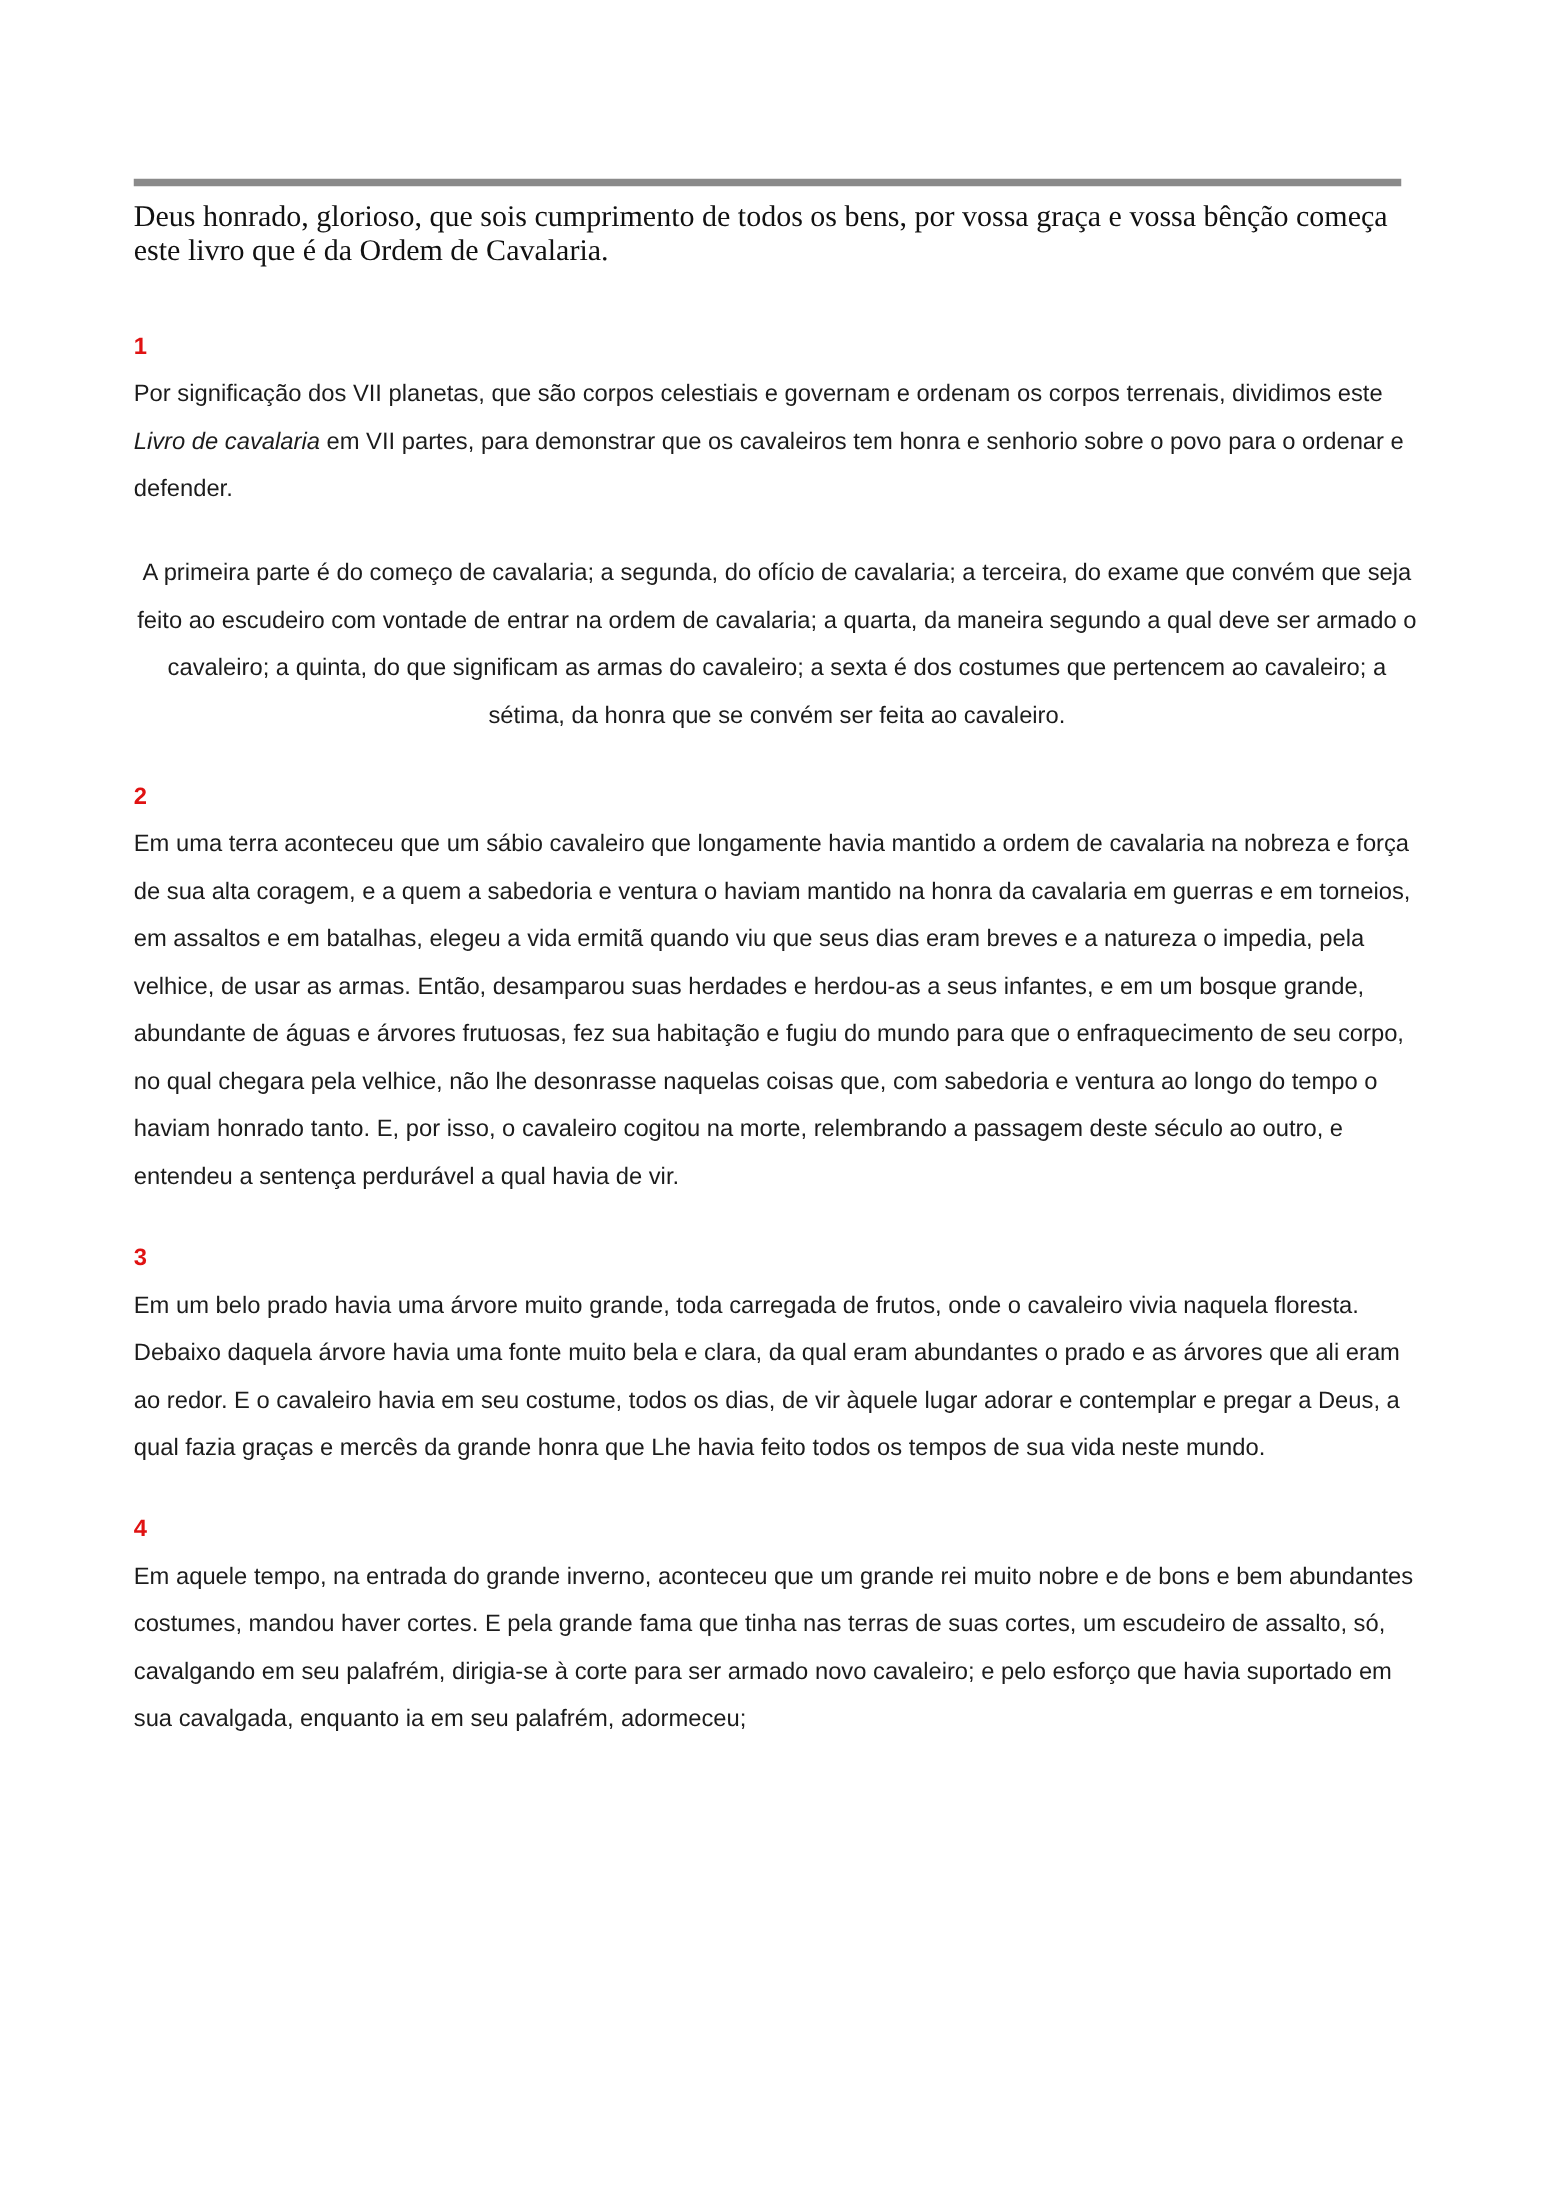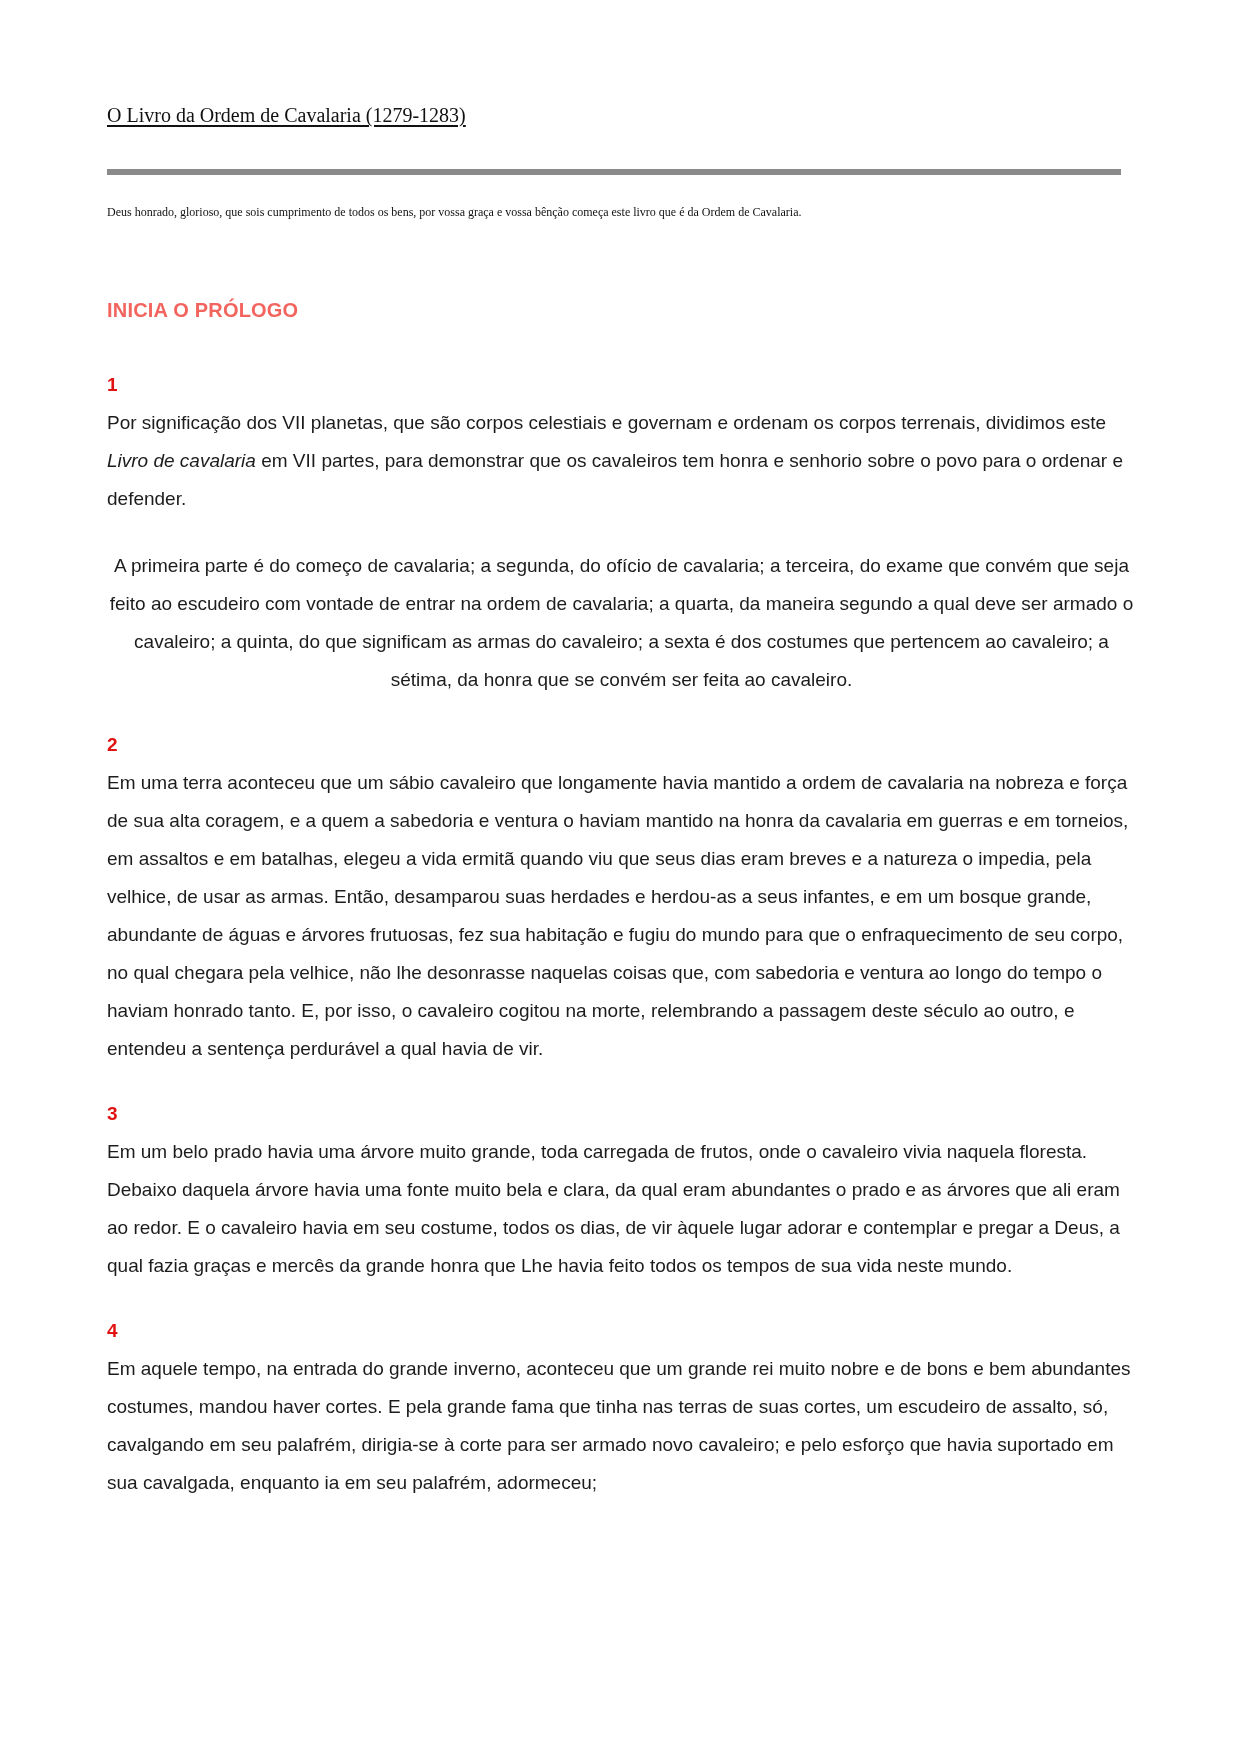--- a/index.html
+++ b/index.html
@@ -35,24 +35,24 @@
   .divider-rule {
     border: none;
     height: 6px;
     width: 1014px;
     background: var(--rule-gray);
     margin-top: 41px;
   }
   
   .dedication {
     font-family: "Liberation Serif", "DejaVu Serif", serif;
-    font-size: 12px;
+    font-size: 24px;
     line-height: 27px;
     color: #111111;
-    margin-top: 24px;
+    margin-top: 12px;
     max-width: 1029px;
   }
   
   .prologue-heading {
     font-family: "Liberation Sans", "DejaVu Sans", sans-serif;
     font-size: 20px;
     font-weight: bold;
     letter-spacing: 0.2px;
     color: var(--heading-red);
     margin-top: 73px;
@@ -76,28 +76,26 @@
   .section p { max-width: 1029px; text-align: left; }
   .section p + p { margin-top: 29px; text-align: center; }
   .section em { }
 </style>
 </head>
 <body>
 
 <div class="page">
 
   <header class="doc-header">
-    <div class="doc-title">O Livro da Ordem de Cavalaria (1279-1283)</div>
   </header>
 
   <hr class="divider-rule">
 
   <p class="dedication">Deus honrado, glorioso, que sois cumprimento de todos os bens, por vossa graça e vossa bênção começa este livro que é da Ordem de Cavalaria.</p>
 
-  <h2 class="prologue-heading">INICIA O PRÓLOGO</h2>
 
   <div class="body-text">
 
     <section class="section">
       <div class="section-number">1</div>
       <p><span>Por significação dos VII planetas, que são corpos celestiais e governam e ordenam os corpos terrenais, dividimos este </span><em>Livro de cavalaria</em><span> em VII partes, para demonstrar que os cavaleiros tem honra e senhorio sobre o povo para o ordenar e defender.</span></p>
       <p>A primeira parte é do começo de cavalaria; a segunda, do ofício de cavalaria; a terceira, do exame que convém que seja feito ao escudeiro com vontade de entrar na ordem de cavalaria; a quarta, da maneira segundo a qual deve ser armado o cavaleiro; a quinta, do que significam as armas do cavaleiro; a sexta é dos costumes que pertencem ao cavaleiro; a sétima, da honra que se convém ser feita ao cavaleiro.</p>
     </section>
 
     <section class="section">

